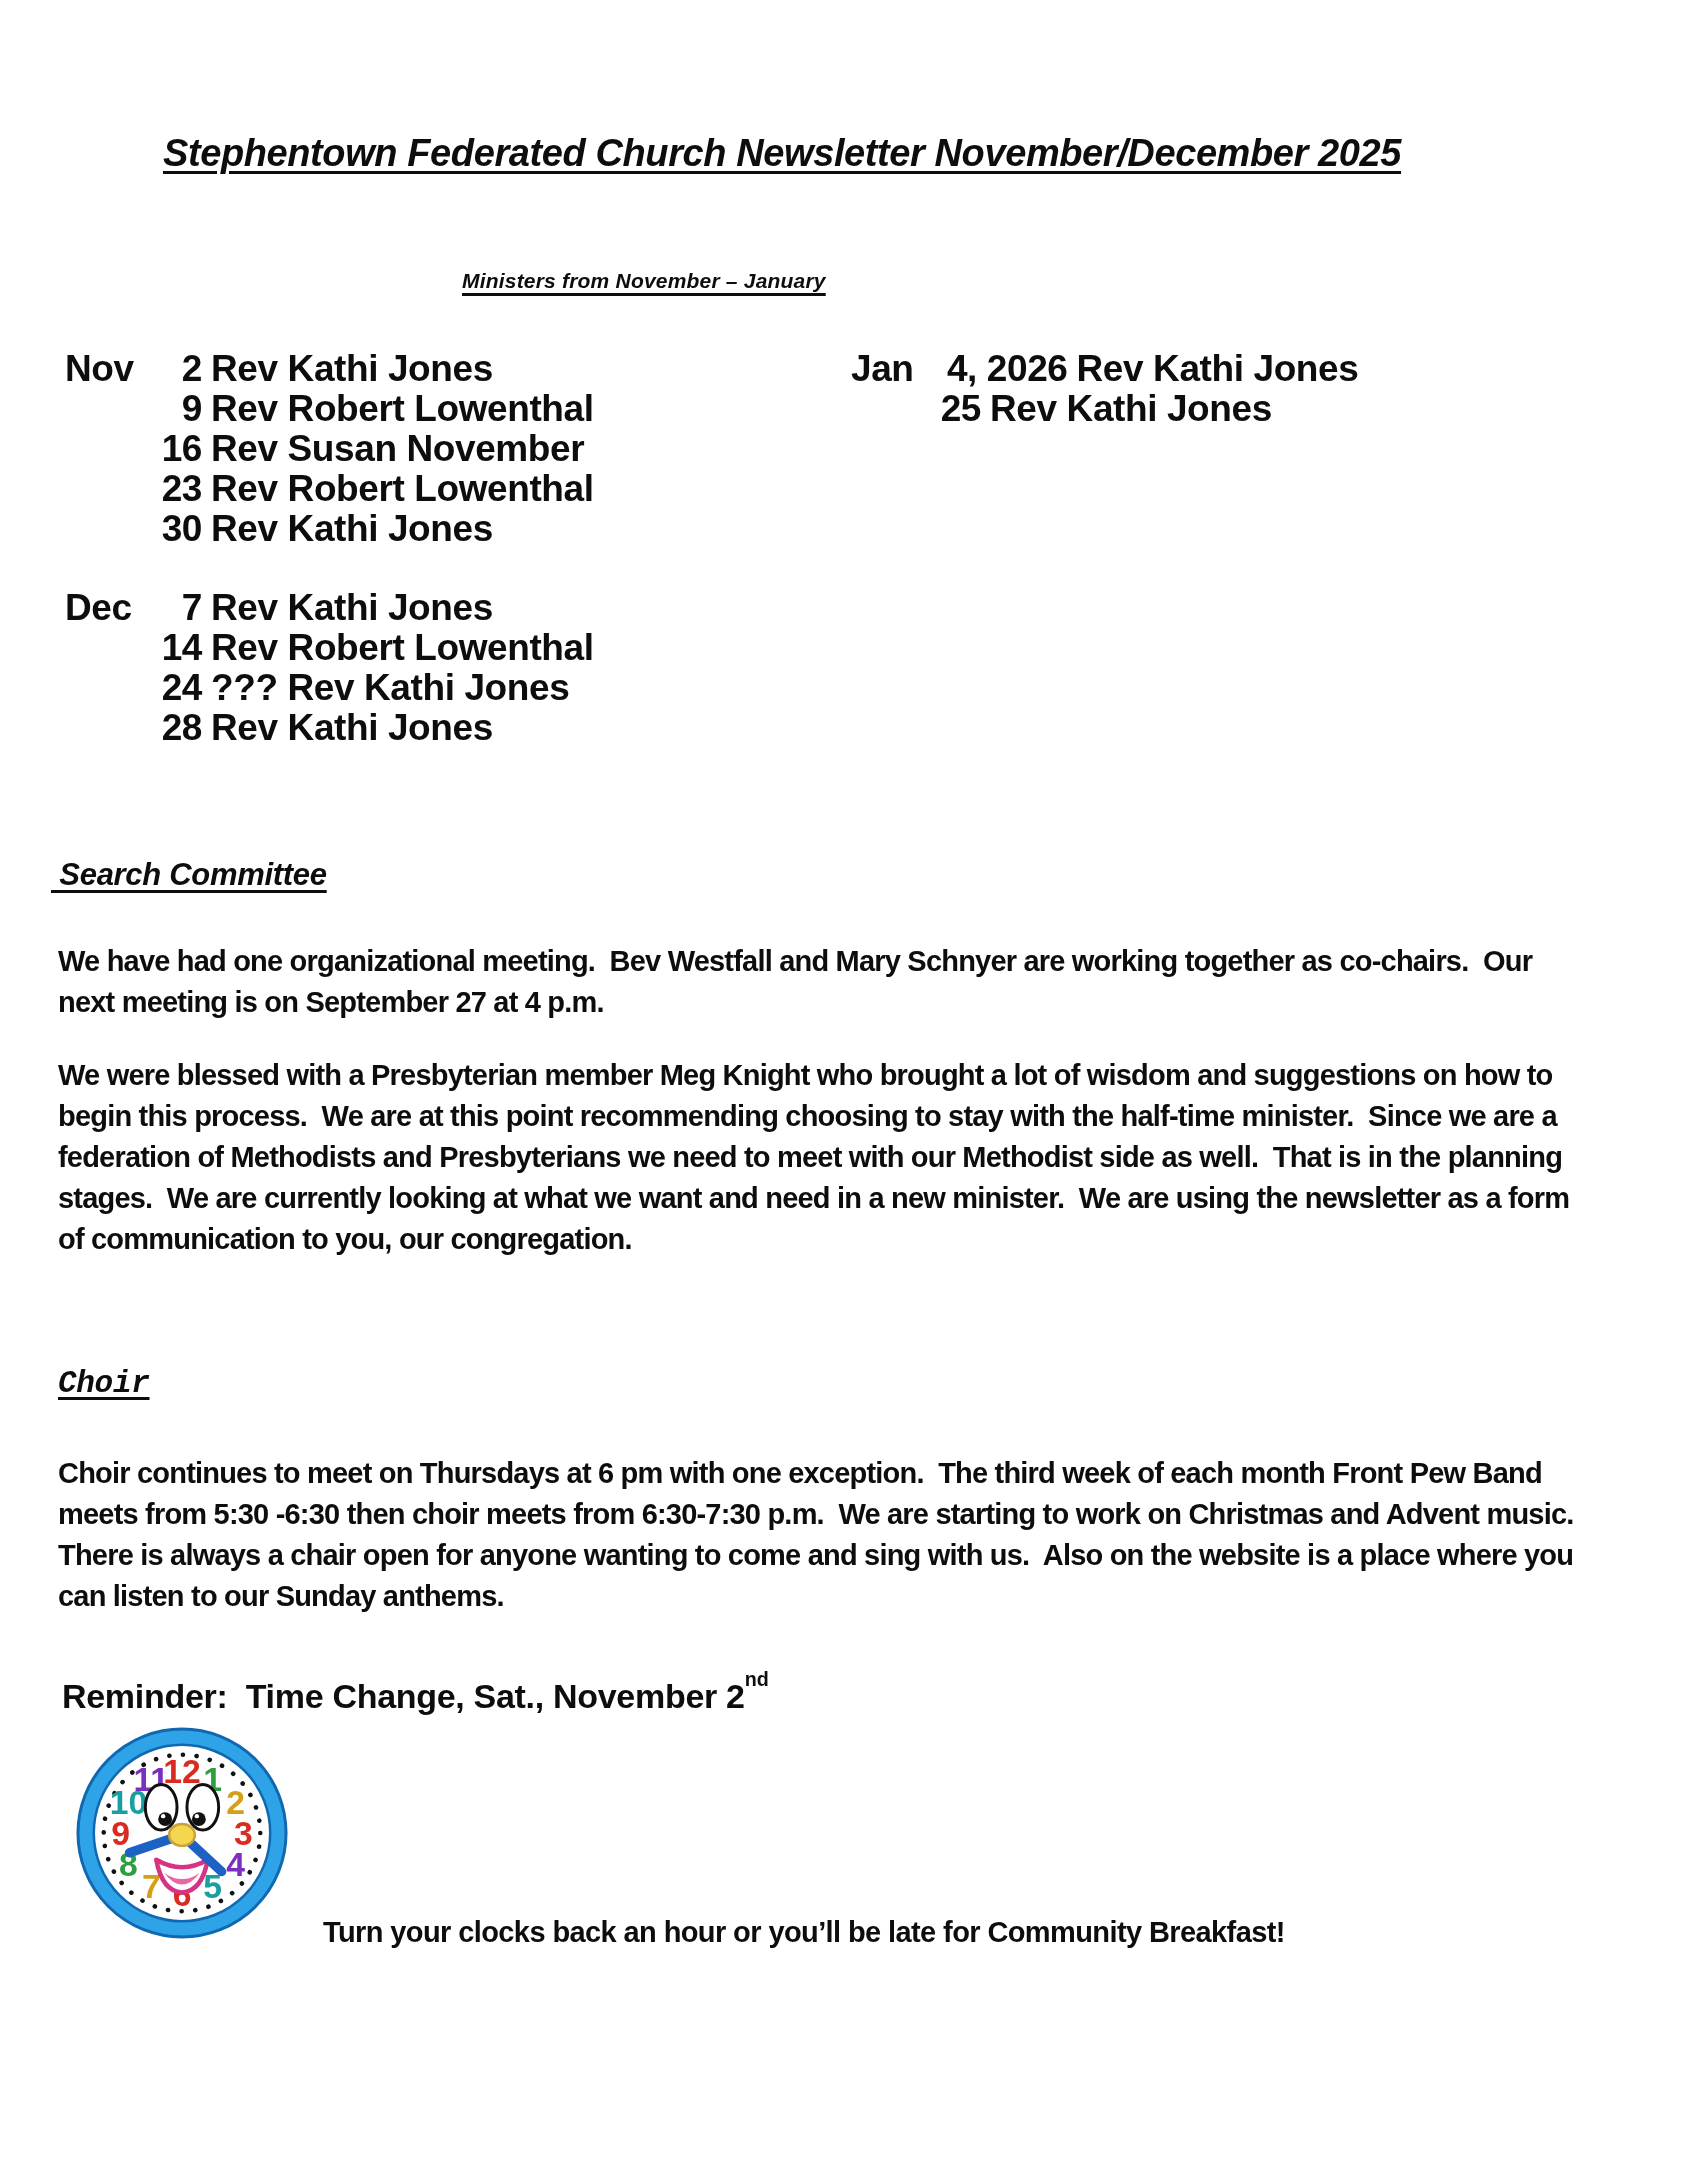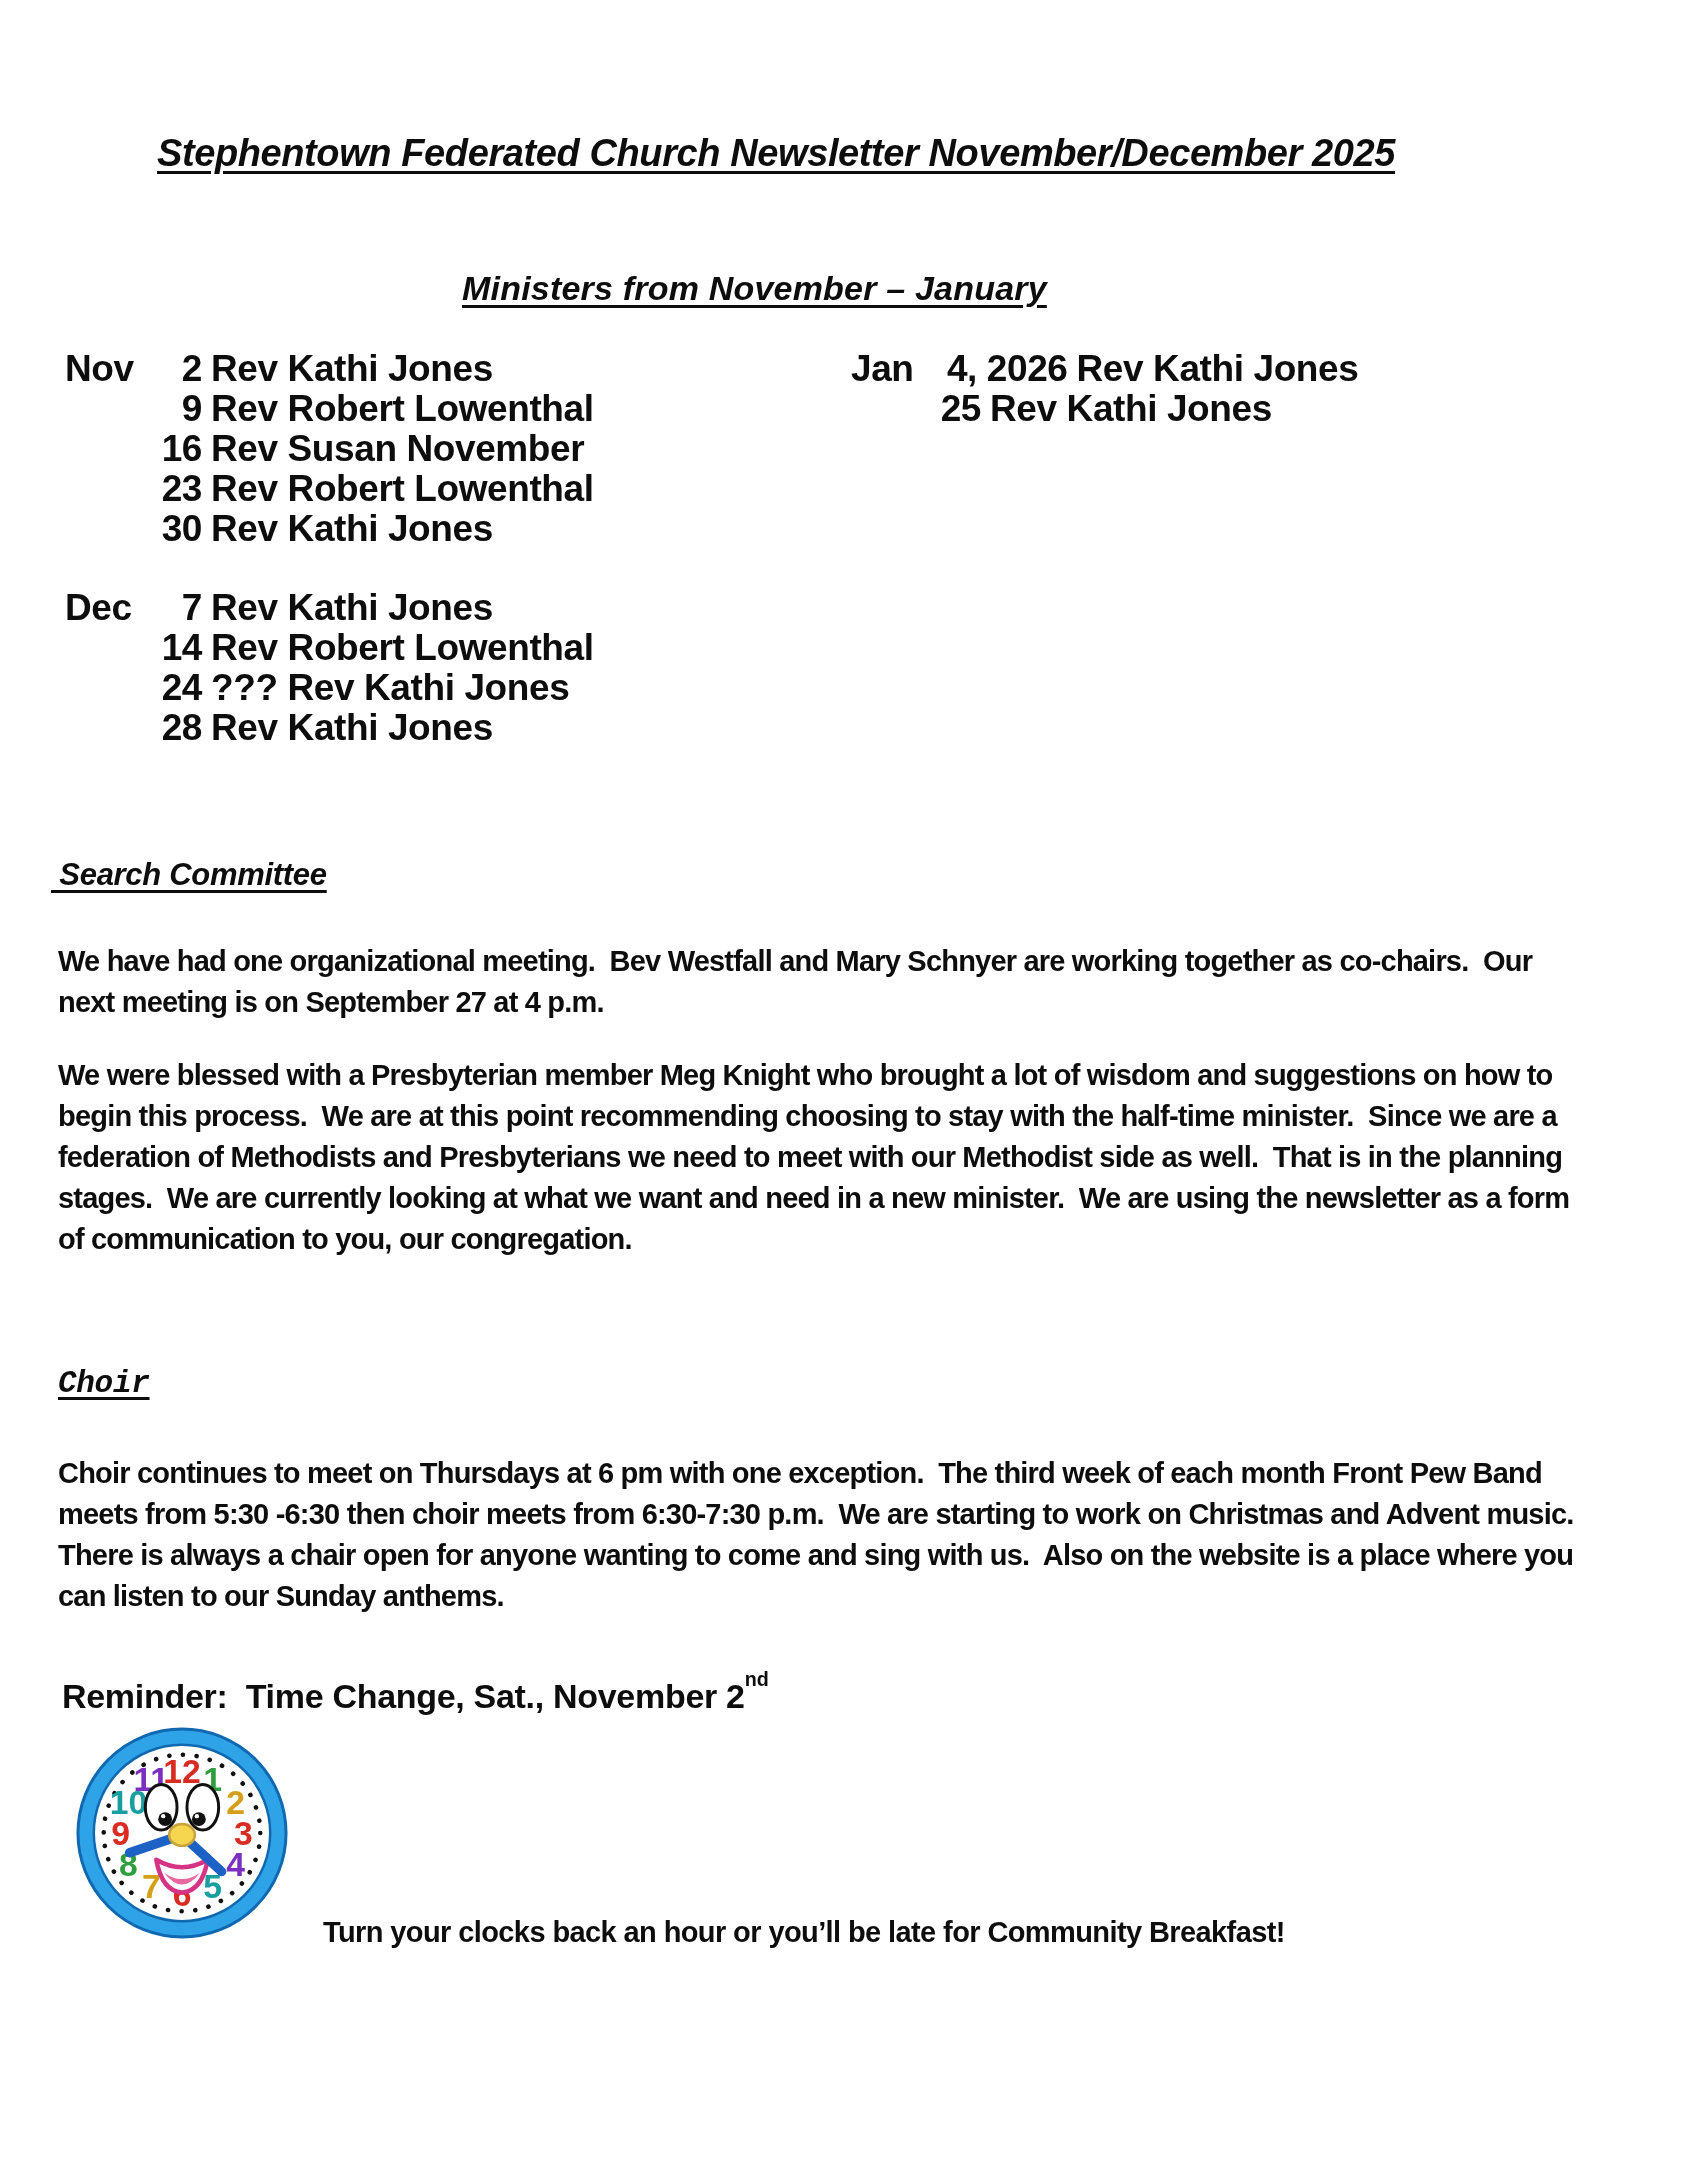--- a/index.html
+++ b/index.html
@@ -5,25 +5,25 @@
   html,body{margin:0;padding:0;background:#ffffff;}
   body{
     width:1683px;height:2178px;position:relative;
     font-family:"Liberation Sans","DejaVu Sans",sans-serif;
     color:#0d0d0d;font-weight:bold;
     -webkit-font-smoothing:antialiased;
   }
   .abs{position:absolute;}
   .u{text-decoration:underline;text-decoration-thickness:3px;text-underline-offset:5px;}
   .doc-title{
-    left:157px;top:132px;font-size:38px;font-style:italic;letter-spacing:-0.4px;
+    left:163px;top:132px;font-size:38px;font-style:italic;letter-spacing:-0.4px;
     white-space:pre;
   }
   .doc-subtitle{
-    left:462px;top:269px;font-size:34px;font-style:italic;letter-spacing:0.2px;
+    left:462px;top:269px;font-size:21px;font-style:italic;letter-spacing:0.2px;
     white-space:pre;
   }
   .sched{font-size:37px;line-height:40px;letter-spacing:-0.4px;}
   .sched .row{white-space:pre;}
   .mo{display:inline-block;width:93px;}
   .sched-jan .mo{width:86px;}
   .day{display:inline-block;min-width:44px;text-align:right;white-space:pre;margin-right:9px;}
   .heading{font-size:31px;font-style:italic;letter-spacing:-0.3px;white-space:pre;}
   .para{
     font-size:29px;line-height:41px;letter-spacing:-0.8px;

